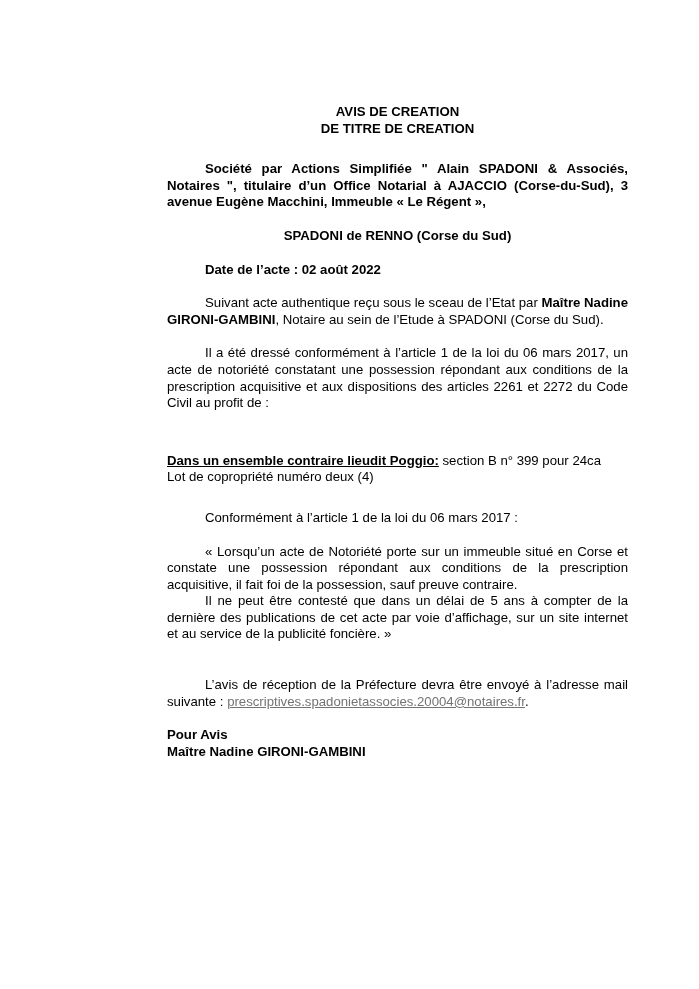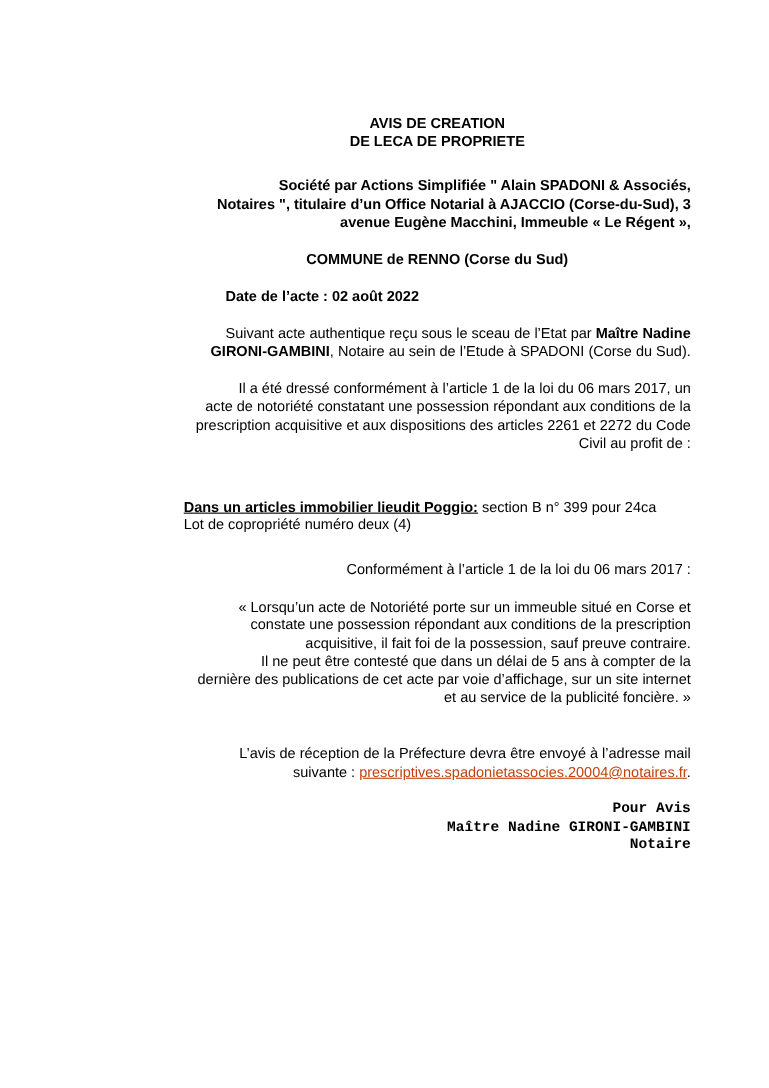--- a/index.html
+++ b/index.html
@@ -30,91 +30,88 @@
   }
   .t {
     font-size: 13.2px;
     line-height: 16.6px;
     margin: 0;
   }
   .center {
     text-align: center;
   }
   .right {
-    text-align: right;
-    font-family: Liberation Mono, monospace;
   }
   .just {
     text-align: justify;
     text-justify: inter-word;
   }
   .b {
     font-weight: bold;
   }
   .i {
   }
   .u {
     text-decoration: underline;
   }
   .indent {
     text-indent: 38px;
-    text-align: right;
   }
   .title-block {
     margin: 0;
   }
   .gap-lg { height: 24px; }
   .gap-md { height: 17px; }
   .mail-link {
-    color: #c2410c;
+    color: #737373;
     text-decoration: underline;
   }
   .sig {
     font-weight: bold;
     line-height: 16.6px;
     font-size: 13.2px;
   }
 </style>
 </head>
 <body>
 
 <div class="page">
   <div class="sheet">
 
     <div class="title-block">
       <p class="t center b">AVIS DE CREATION</p>
-      <p class="t center b">DE LECA DE PROPRIETE</p>
+      <p class="t center b">DE TITRE DE CREATION</p>
     </div>
 
     <div class="gap-lg"></div>
 
     <p class="t just b indent">Société par Actions Simplifiée " Alain SPADONI &amp; Associés, Notaires ", titulaire d’un Office Notarial à AJACCIO (Corse-du-Sud), 3 avenue Eugène Macchini, Immeuble « Le Régent »,</p>
 
     <div class="gap-md"></div>
 
-    <p class="t center b">COMMUNE de RENNO (Corse du Sud)</p>
+    <p class="t center b">SPADONI de RENNO (Corse du Sud)</p>
 
     <div class="gap-md"></div>
 
     <p class="t b" style="padding-left:38px;">Date de l’acte : 02 août 2022</p>
 
     <div class="gap-md"></div>
 
     <p class="t just indent"><span>Suivant acte authentique reçu sous le sceau de l’Etat par </span><span class="b">Maître Nadine GIRONI-GAMBINI</span><span>, Notaire au sein de l’Etude à SPADONI (Corse du Sud).</span></p>
 
     <div class="gap-md"></div>
 
     <p class="t just indent">Il a été dressé conformément à l’article 1 de la loi du 06 mars 2017, un acte de notoriété constatant une possession répondant aux conditions de la prescription acquisitive et aux dispositions des articles 2261 et 2272 du Code Civil au profit de :</p>
 
     <div class="gap-md"></div>
 
 
     <div class="gap-lg"></div>
 
-    <p class="t"><span class="b u">Dans un articles immobilier lieudit Poggio:</span><span> section B n° 399 pour 24ca</span></p>
+    <p class="t"><span class="b u">Dans un ensemble contraire lieudit Poggio:</span><span> section B n° 399 pour 24ca</span></p>
     <p class="t">Lot de copropriété numéro deux (4)</p>
 
     <div class="gap-lg"></div>
 
     <p class="t indent">Conformément à l’article 1 de la loi du 06 mars 2017 :</p>
 
     <div class="gap-md"></div>
 
     <p class="t just i indent">« Lorsqu’un acte de Notoriété porte sur un immeuble situé en Corse et constate une possession répondant aux conditions de la prescription acquisitive, il fait foi de la possession, sauf preuve contraire.</p>
     <p class="t just i indent">Il ne peut être contesté que dans un délai de 5 ans à compter de la dernière des publications de cet acte par voie d’affichage, sur un site internet et au service de la publicité foncière. »</p>
@@ -124,17 +121,16 @@
 
     <div class="gap-md"></div>
 
     <p class="t just indent"><span>L’avis de réception de la Préfecture devra être envoyé à l’adresse mail suivante : </span><a class="mail-link" href="#">prescriptives.spadonietassocies.20004@notaires.fr</a><span>.</span></p>
 
     <div class="gap-md"></div>
 
     <div class="right">
       <p class="t sig">Pour Avis</p>
       <p class="t sig">Maître Nadine GIRONI-GAMBINI</p>
-      <p class="t sig">Notaire</p>
     </div>
 
   </div>
 </div>
 
 </body></html>

